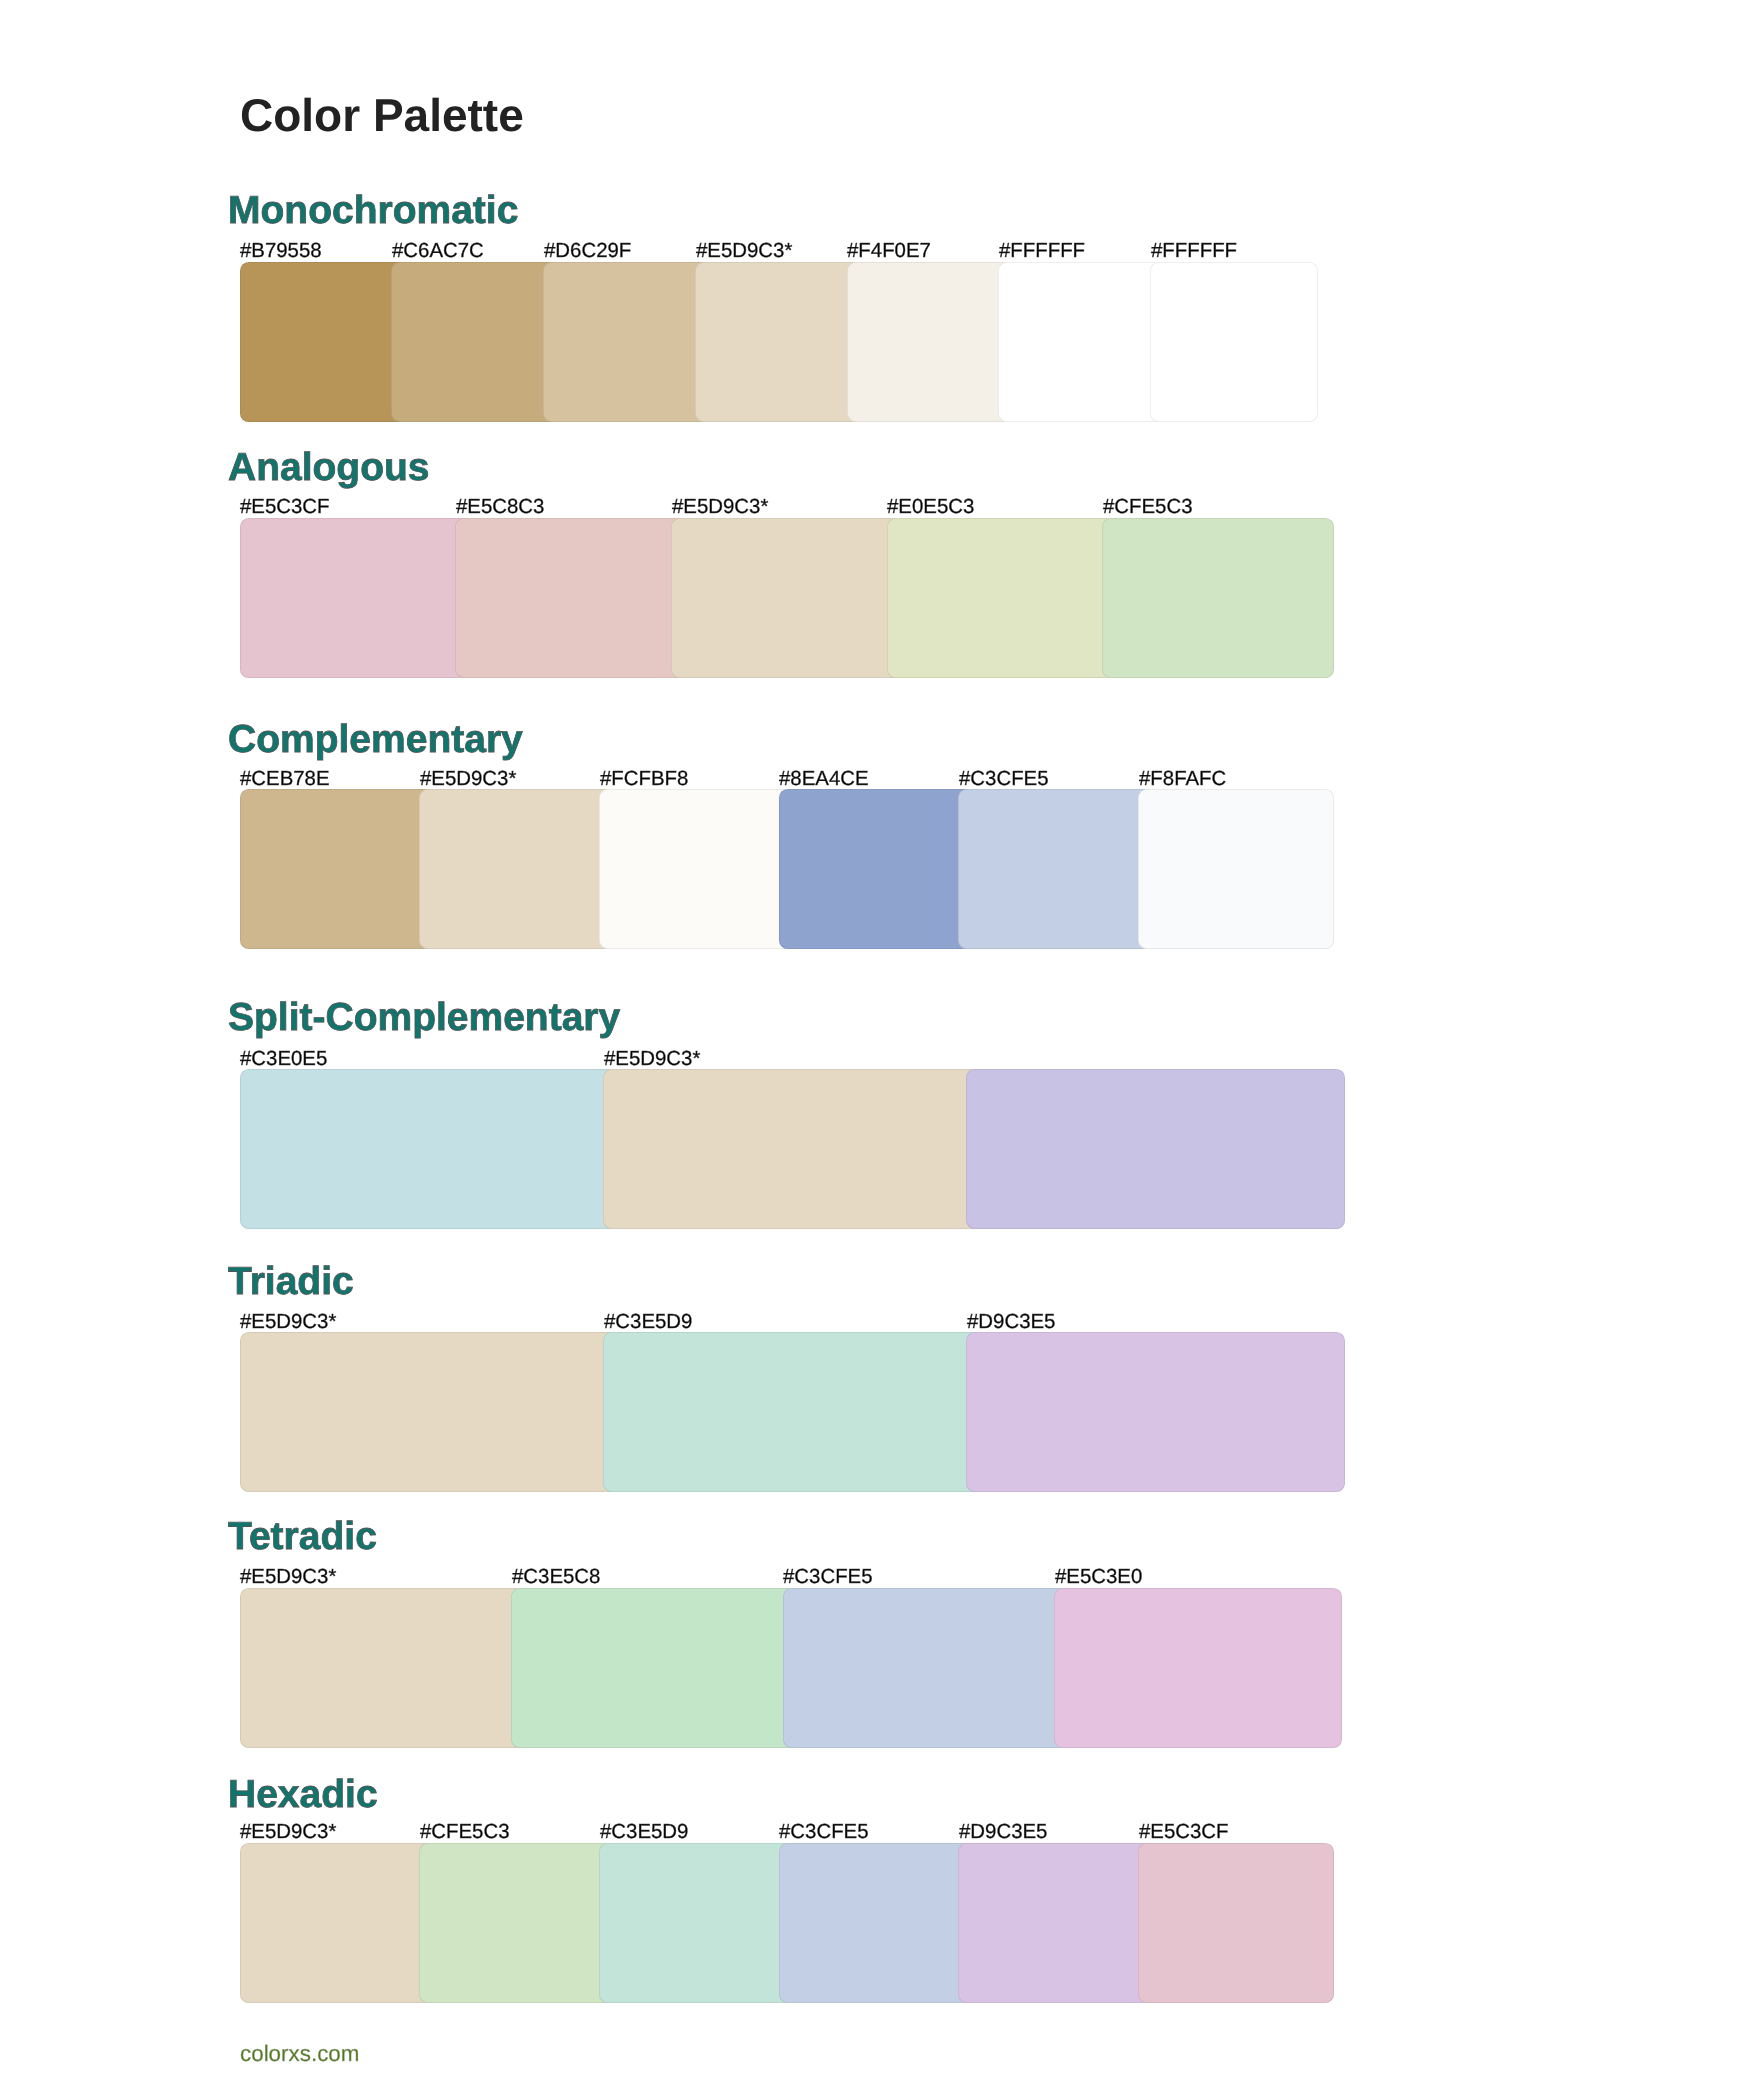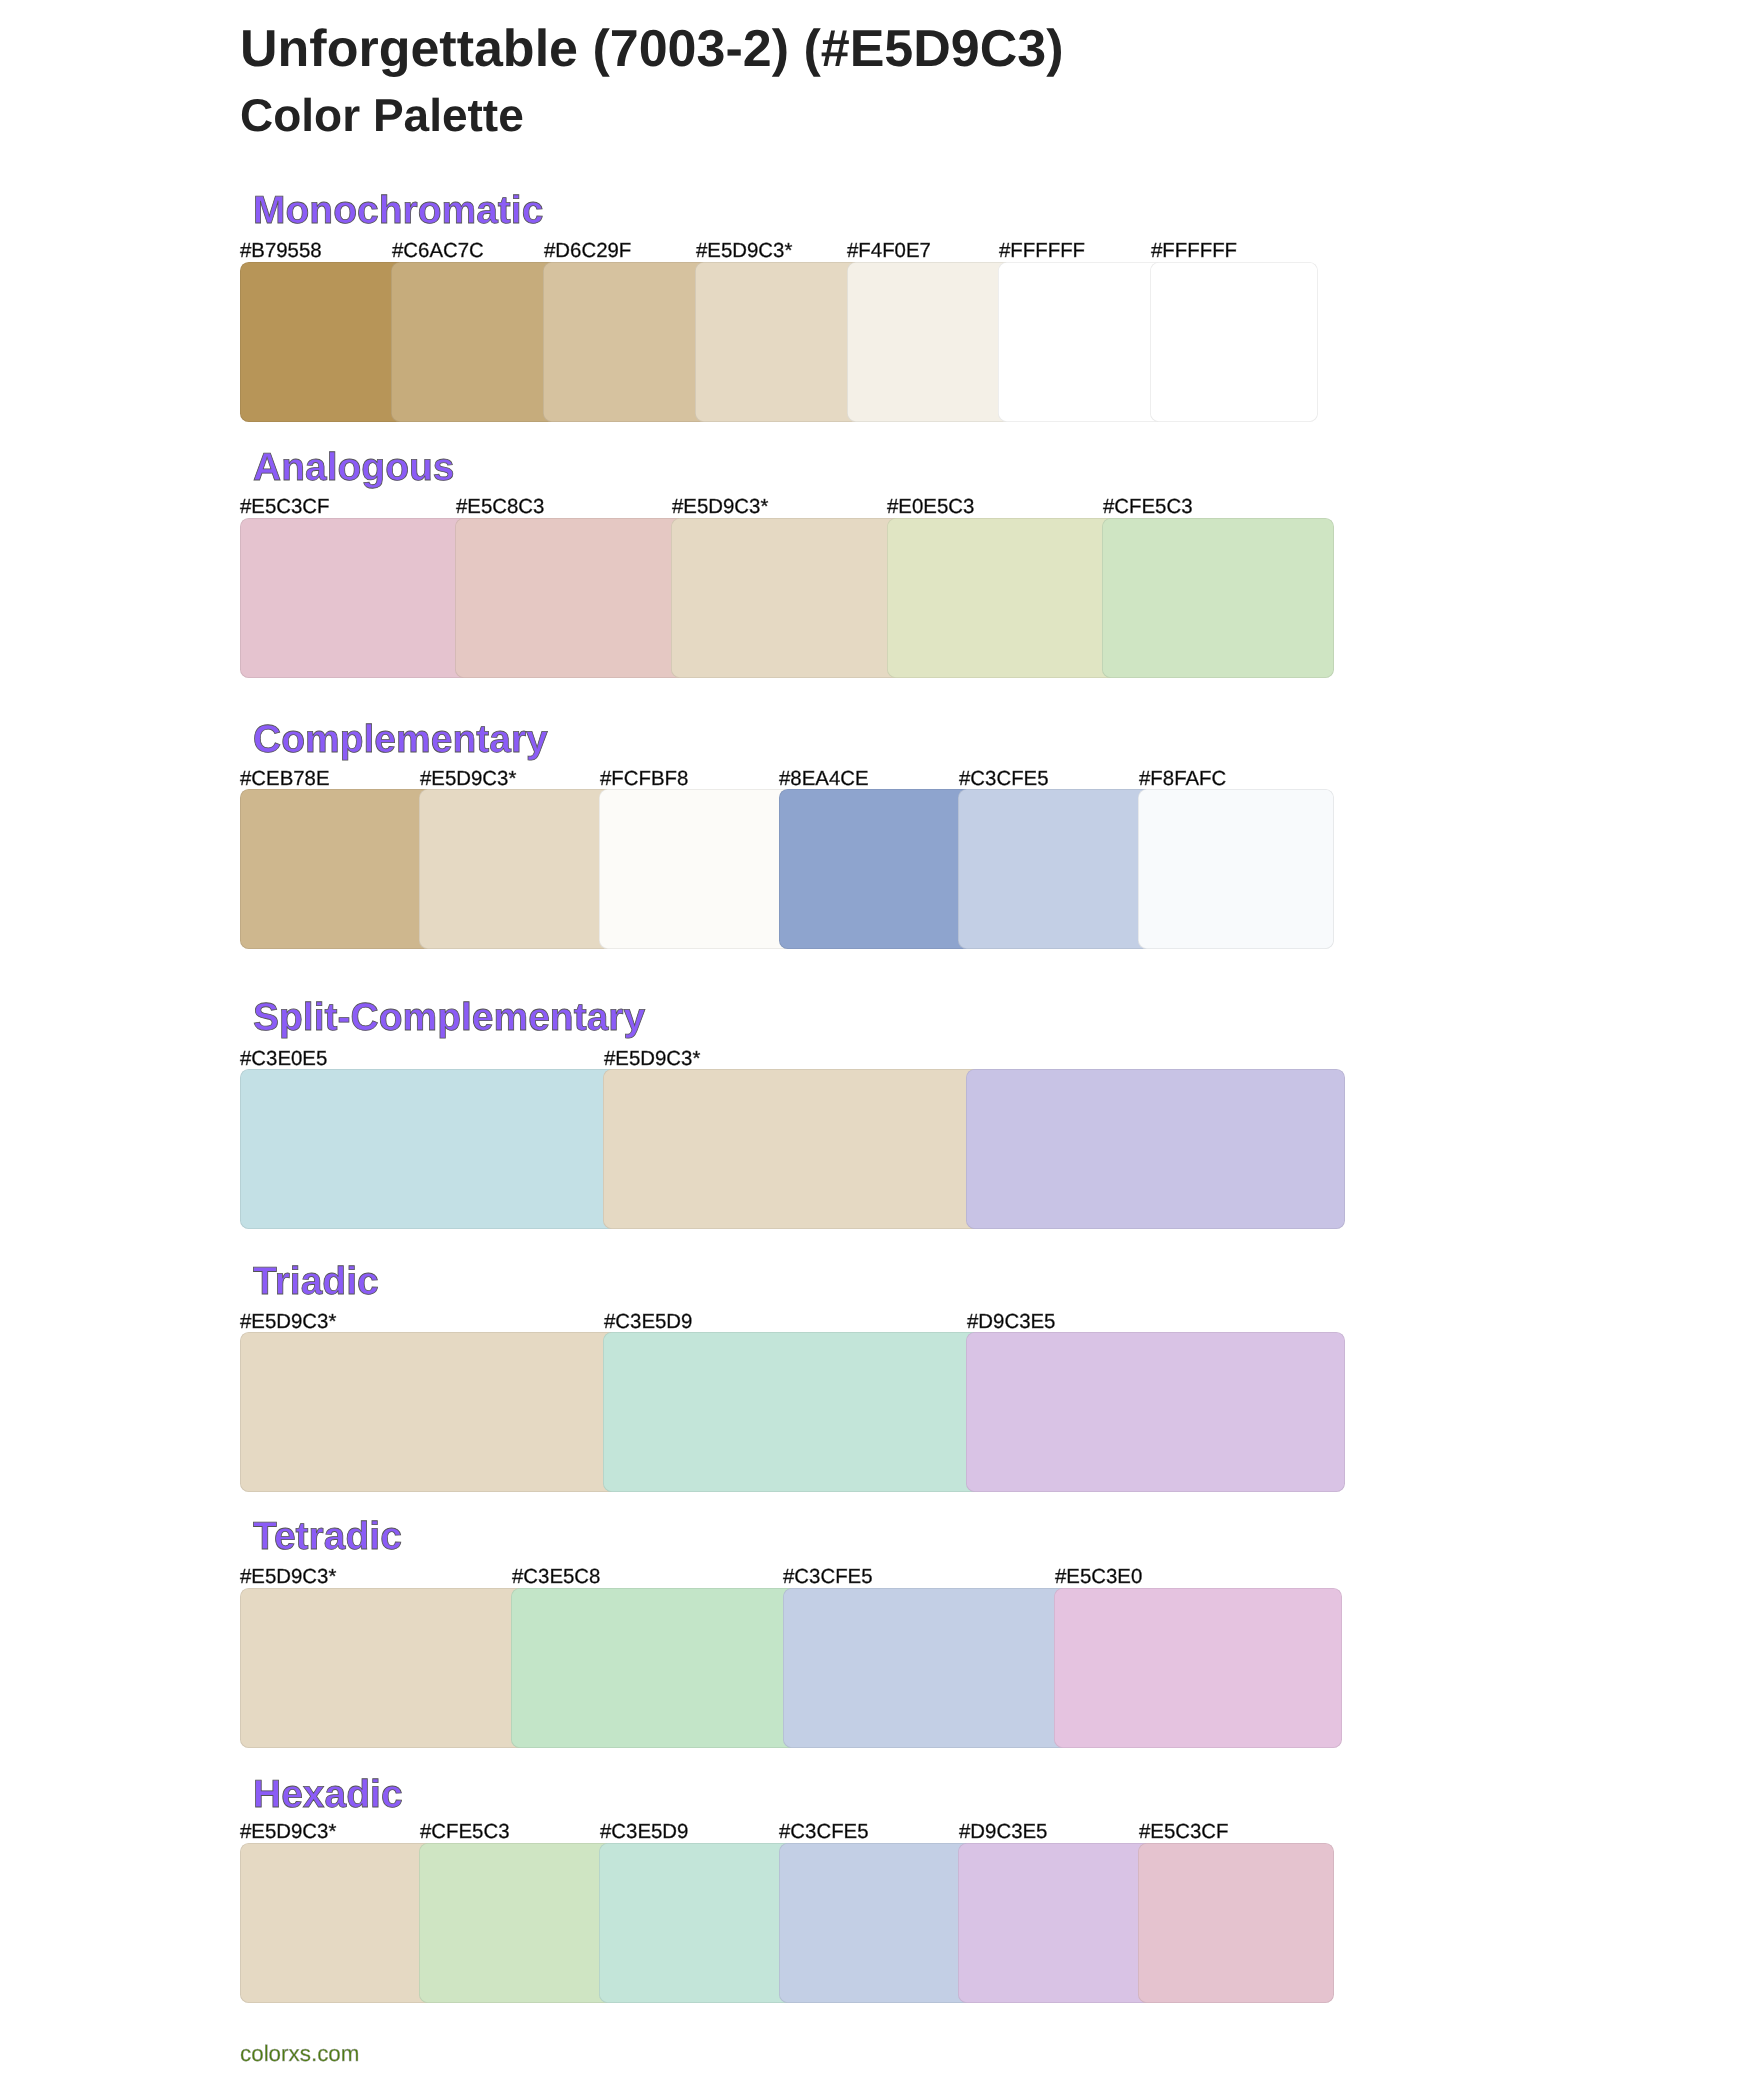--- a/index.html
+++ b/index.html
@@ -16,21 +16,21 @@
   #page { position:absolute; left:0; top:0; width:1757px; height:2077px; background:#fff; }
 
   .title-line1, .title-line2 {
     position:absolute; left:240px; color:#222222; font-weight:700;
     white-space:nowrap;
   }
   .title-line1 { font-size:52px; line-height:52px; top:23px; }
   .title-line2 { font-size:46px; line-height:46px; top:92px; }
 
   .sec-head {
-    position:absolute; left:253px; color:#8b5cf6; font-weight:700;
+    position:absolute; left:228px; color:#0f766e; font-weight:700;
     font-size:39px; line-height:39px; white-space:nowrap;
     -webkit-text-stroke:0.8px #545454;
   }
   .swatch-label {
     position:absolute; color:#000000; font-weight:400;
     font-size:20.4px; line-height:20.4px; white-space:nowrap;
     -webkit-text-stroke:0.4px #4a4a4a;
   }
   .swatch {
     position:absolute; border-radius:8.8px;
@@ -40,21 +40,20 @@
   .footer {
     position:absolute; left:240px; color:#4d7c0f; font-weight:400;
     font-size:22.4px; line-height:22.4px; white-space:nowrap;
     -webkit-text-stroke:0.4px #9e9e9e;
   }
 </style>
 </head>
 <body>
 
 <div id="page">
-  <h1 class="title-line1">Unforgettable (7003-2) (#E5D9C3)</h1>
   <h2 class="title-line2">Color Palette</h2>
 
   <section class="palette-section">
     <h3 class="sec-head" style="top:191px">Monochromatic</h3>
     <div class="swatch-label" style="left:240px;top:241px">#B79558</div>
     <div class="swatch" style="left: 240px; top: 262px; width: 168px; height: 160px; z-index: 1; background-color: rgb(183, 149, 88);"></div>
     <div class="swatch-label" style="left:392px;top:241px">#C6AC7C</div>
     <div class="swatch" style="left: 391px; top: 262px; width: 168px; height: 160px; z-index: 2; background-color: rgb(198, 172, 124);"></div>
     <div class="swatch-label" style="left:544px;top:241px">#D6C29F</div>
     <div class="swatch" style="left: 543px; top: 262px; width: 168px; height: 160px; z-index: 3; background-color: rgb(214, 194, 159);"></div>

